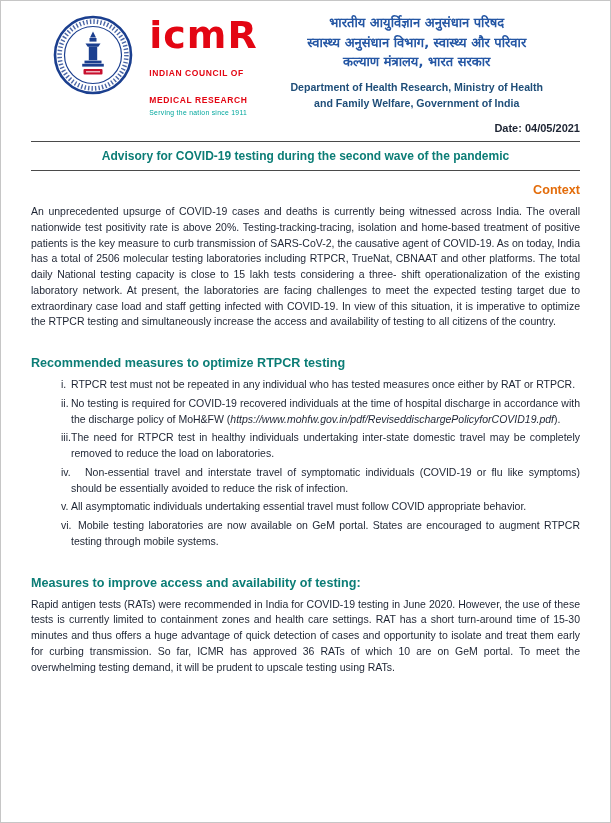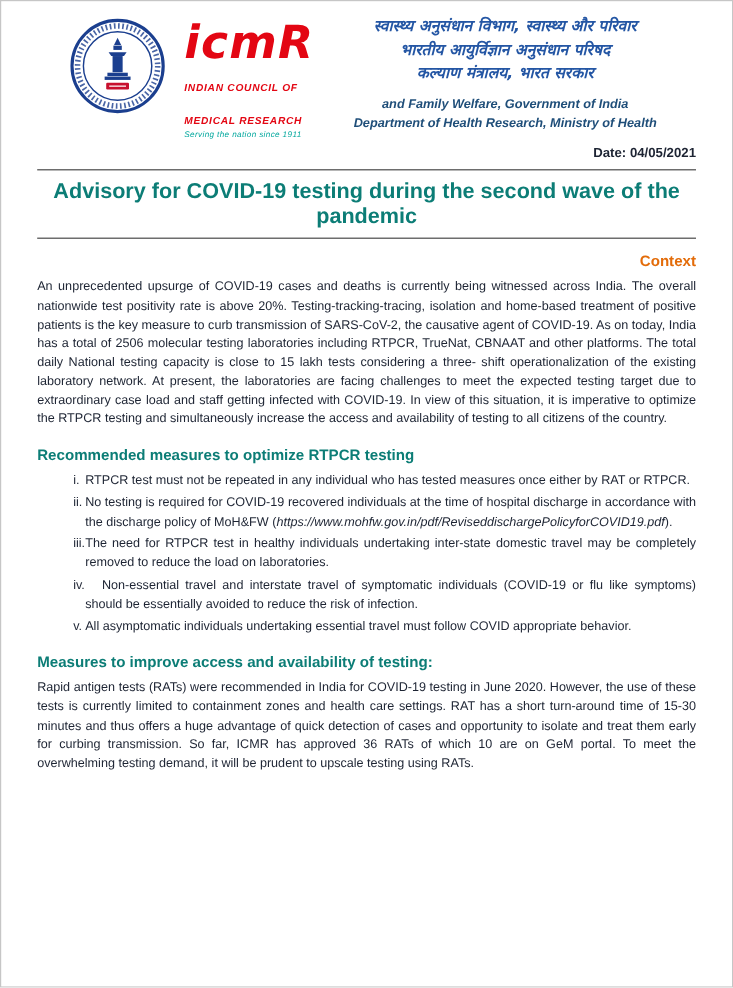--- a/index.html
+++ b/index.html
@@ -8,21 +8,21 @@
     width: 611px; height: 823px;
     margin: 0 auto;
     background: #ffffff;
     border: 1px solid #c6c6c6;
     padding: 10px 30px 12px 30px;
     font-family: "Liberation Sans", sans-serif;
     color: #1d2433;
     overflow: hidden;
   }
   
-  .header { display: flex; justify-content: flex-end; align-items: flex-start; font-style: italic; }
+  .header { display: flex; justify-content: center; align-items: flex-start; }
   .logo-group { display: flex; align-items: flex-start; gap: 16px; margin-left: 18px; margin-top: 4px; }
   .emblem { width: 80px; height: 80px; flex: none; }
   .wordmark-block { padding-top: 2px; }
   .wordmark {
     color: #e30613; font-weight: bold; font-size: 38px; line-height: 0.95;
     letter-spacing: 1px; font-family: "DejaVu Sans", sans-serif;
   }
   .council {
     color: #e30613; font-weight: bold; font-size: 8.5px; letter-spacing: 0.6px;
     line-height: 1.35; margin-top: 15px;
@@ -32,25 +32,25 @@
   .org-hindi {
     color: #2456a4; font-weight: bold; font-size: 13px; line-height: 1.5;
     font-family: "DejaVu Sans", "Liberation Sans", sans-serif;
   }
   .org-english-group { margin-top: 7px; }
   .org-english { color: #1f4e79; font-weight: bold; font-size: 10.6px; line-height: 1.55; }
   .date-row { text-align: right; font-weight: bold; font-size: 11px; margin-top: 6px; }
   
   .rule { border-top: 1px solid #4a4a4a; margin-top: 7px; }
   .doc-title {
-    text-align: center; color: #0c7d76; font-weight: bold; font-size: 18px;
+    text-align: center; color: #0c7d76; font-weight: bold; font-size: 12px;
     padding: 7px 0 7px 0;
   }
   
-  .heading { font-weight: bold; font-size: 12.6px; margin-top: 14px; }
+  .heading { font-weight: bold; font-size: 12.6px; margin-top: 26px; }
   .heading.orange { color: #e36c0a; margin-top: 12px; text-align: right; }
   .heading.teal { color: #0c7d76; }
   .body {
     font-size: 10.5px; line-height: 1.5; text-align: justify;
     margin-top: 7px; color: #1d2433;
   }
   
   .list { margin-top: 7px; }
   .list-item { display: flex; margin-bottom: 3px; }
   .marker {
@@ -88,26 +88,26 @@
       </div>
       <div class="wordmark-block">
         <div class="wordmark">icmR</div>
         <div class="council">INDIAN COUNCIL OF</div>
         <div class="council">MEDICAL RESEARCH</div>
         <div class="tagline">Serving the nation since 1911</div>
       </div>
     </div>
 
     <div class="org-block">
+      <div class="org-hindi">भारतीय आयुर्विज्ञान अनुसंधान परिषद</div>
       <div class="org-hindi">स्वास्थ्य अनुसंधान विभाग, स्वास्थ्य और परिवार</div>
-      <div class="org-hindi">भारतीय आयुर्विज्ञान अनुसंधान परिषद</div>
       <div class="org-hindi">कल्याण मंत्रालय, भारत सरकार</div>
       <div class="org-english-group">
+        <div class="org-english">Department of Health Research, Ministry of Health</div>
         <div class="org-english">and Family Welfare, Government of India</div>
-        <div class="org-english">Department of Health Research, Ministry of Health</div>
       </div>
     </div>
   </header>
 
   <div class="date-row">
     <span>Date: 04/05/2021</span>
   </div>
 
   <div class="rule"></div>
   <h1 class="doc-title">Advisory for COVID-19 testing during the second wave of the pandemic</h1>
@@ -138,19 +138,23 @@
     <div class="list-item">
       <span class="marker">iv.</span>
       <span class="item-text indent-md">Non-essential travel and interstate travel of symptomatic individuals (COVID-19 or flu like symptoms) should be essentially avoided to reduce the risk of infection.</span>
     </div>
 
     <div class="list-item">
       <span class="marker">v.</span>
       <span class="item-text">All asymptomatic individuals undertaking essential travel must follow COVID appropriate behavior.</span>
     </div>
 
+    <div class="list-item">
+      <span class="marker">vi.</span>
+      <span class="item-text indent-sm">Mobile testing laboratories are now available on GeM portal. States are encouraged to augment RTPCR testing through mobile systems.</span>
+    </div>
 
   </div>
 
   <h2 class="heading teal">Measures to improve access and availability of testing:</h2>
   <p class="body">Rapid antigen tests (RATs) were recommended in India for COVID-19 testing in June 2020. However, the use of these tests is currently limited to containment zones and health care settings. RAT has a short turn-around time of 15-30 minutes and thus offers a huge advantage of quick detection of cases and opportunity to isolate and treat them early for curbing transmission. So far, ICMR has approved 36 RATs of which 10 are on GeM portal. To meet the overwhelming testing demand, it will be prudent to upscale testing using RATs.</p>
 
 </div>
 
 </body></html>

